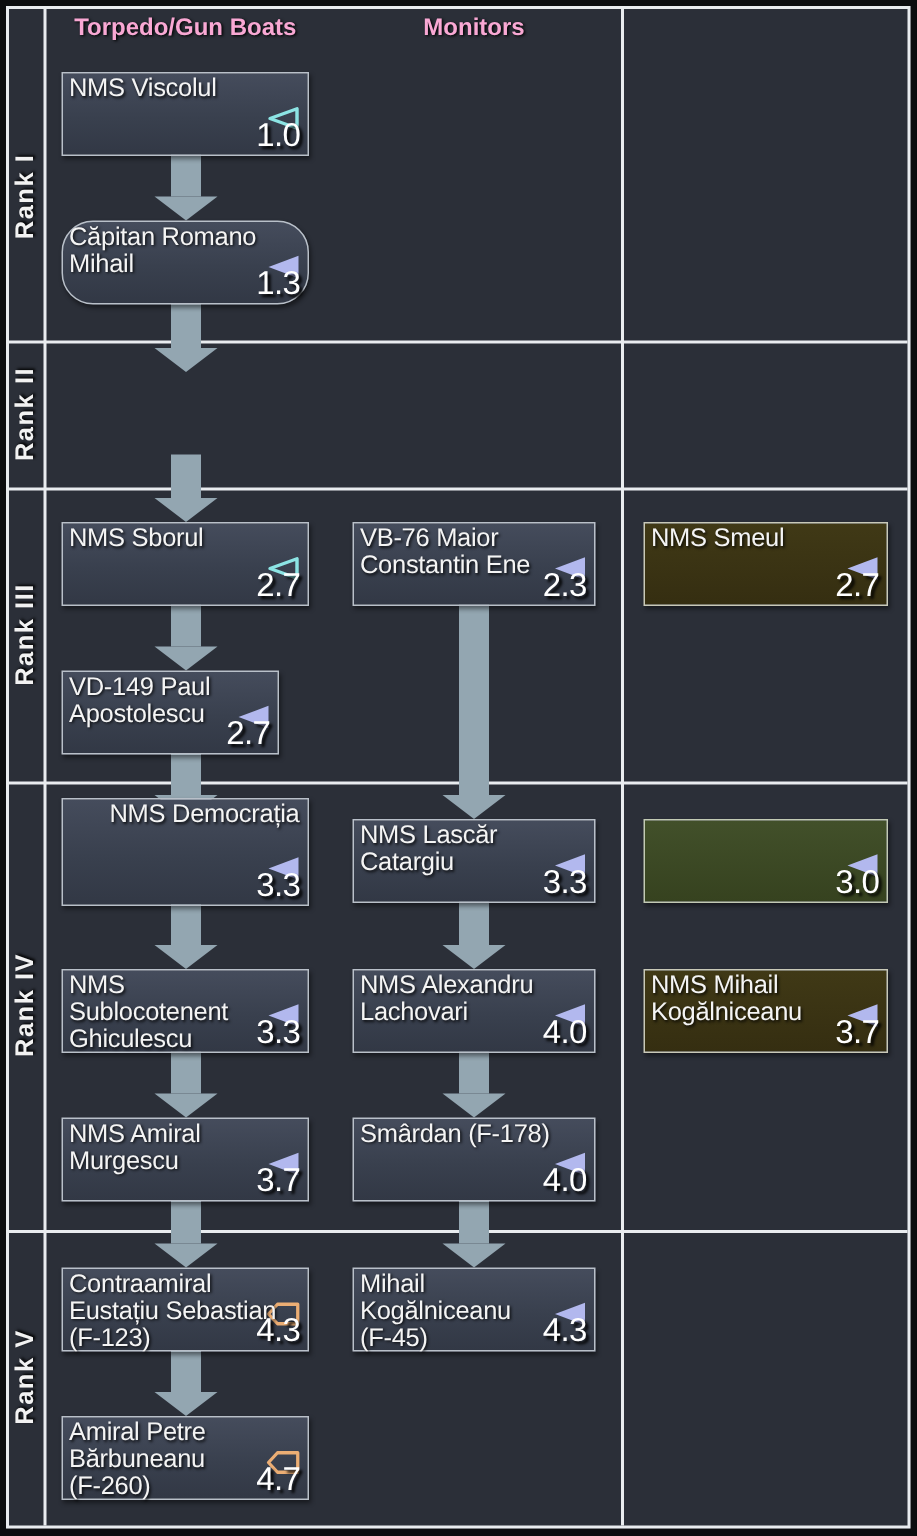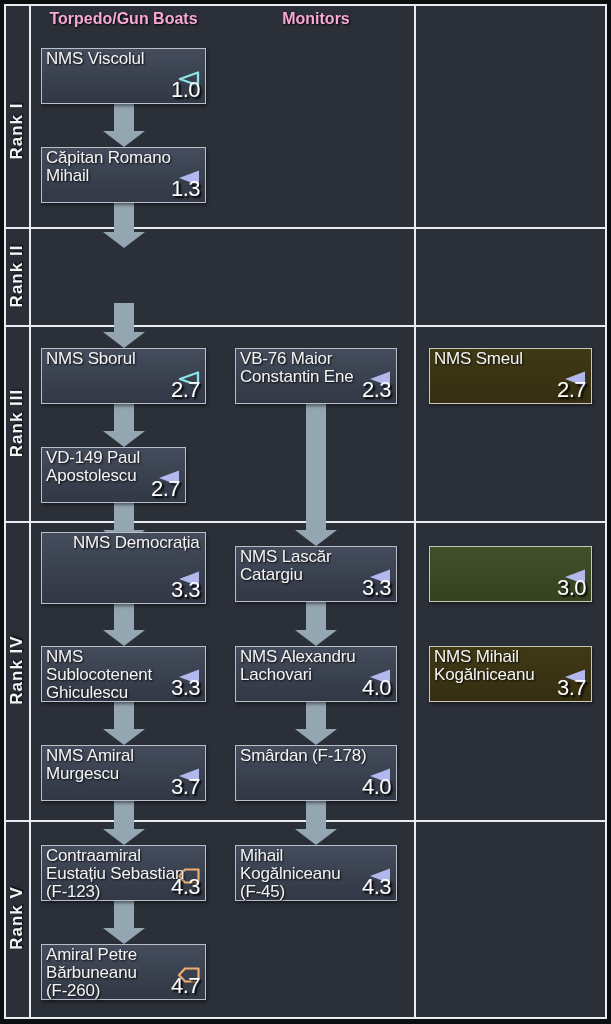--- a/index.html
+++ b/index.html
@@ -73,21 +73,21 @@
     <div class="head" style="left: 295px; top: 829px; border-top: 16px solid rgb(147, 166, 177);"></div>
     <div class="shaft" style="left: 113.5px; top: 900px; height: 28px; background: rgb(147, 166, 177);"></div>
     <div class="head" style="left: 102.5px; top: 928px; border-top: 16px solid rgb(147, 166, 177);"></div>
     <div class="card regular" style="left: 41px; top: 48px; width: 165px; height: 56px;">
       <div class="name">NMS Viscolul</div>
       <span class="icon"><svg width="24" height="18" viewBox="0 0 24 18">
           <polygon points="21,2.5 21,15.5 3,9" fill="none" stroke="#8ce4e4" stroke-width="2.3" stroke-linejoin="round"></polygon>
         </svg></span>
       <div class="br">1.0</div>
     </div>
-    <div class="card regular" style="left: 41px; top: 147px; width: 165px; height: 56px;">
+    <div class="card regular" style="left: 41px; top: 147px; width: 165px; height: 56px; border-radius: 21px;">
       <div class="name">Căpitan Romano
 Mihail</div>
       <span class="icon"><svg width="24" height="18" viewBox="0 0 24 18">
           <polygon points="22,1.5 22,16.5 2,9" fill="#b2b8ee"></polygon>
         </svg></span>
       <div class="br">1.3</div>
     </div>
     <div class="card regular" style="left: 41px; top: 348px; width: 165px; height: 56px;">
       <div class="name">NMS Sborul</div>
       <span class="icon"><svg width="24" height="18" viewBox="0 0 24 18">

